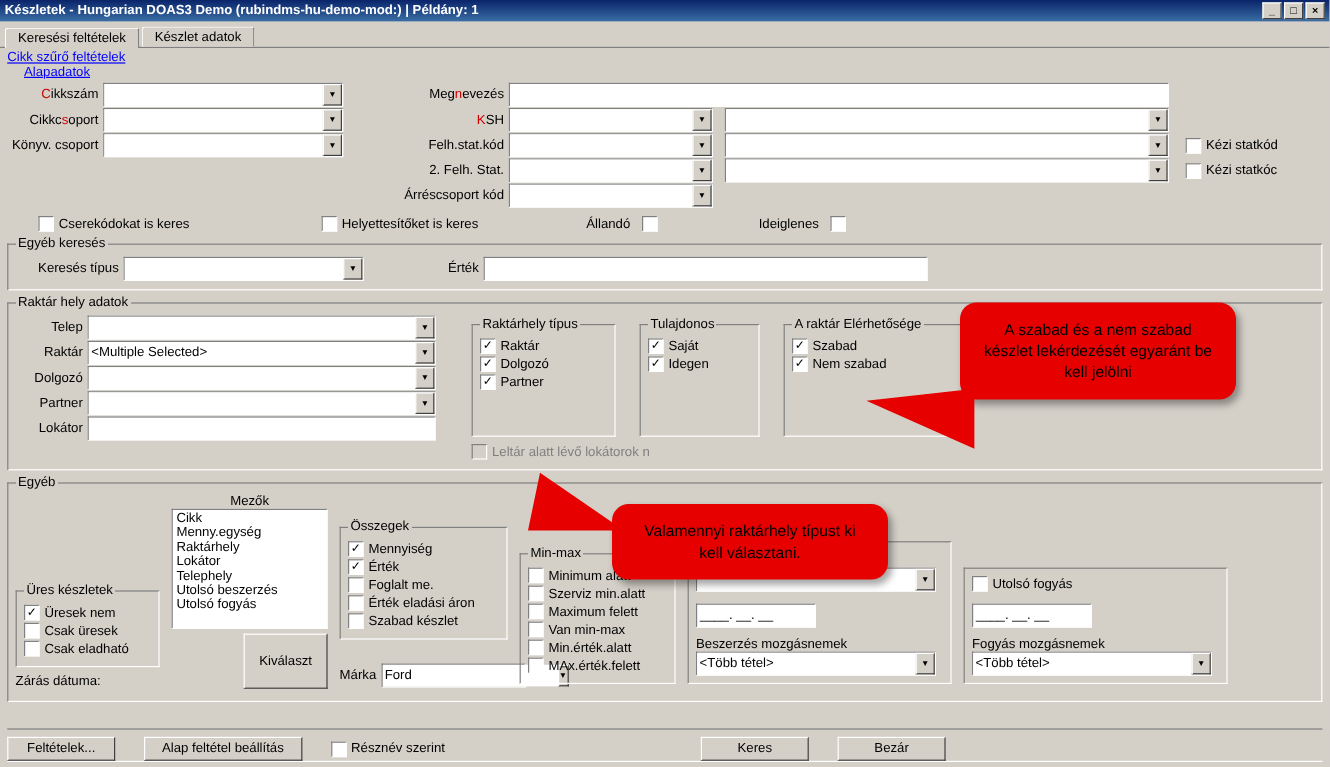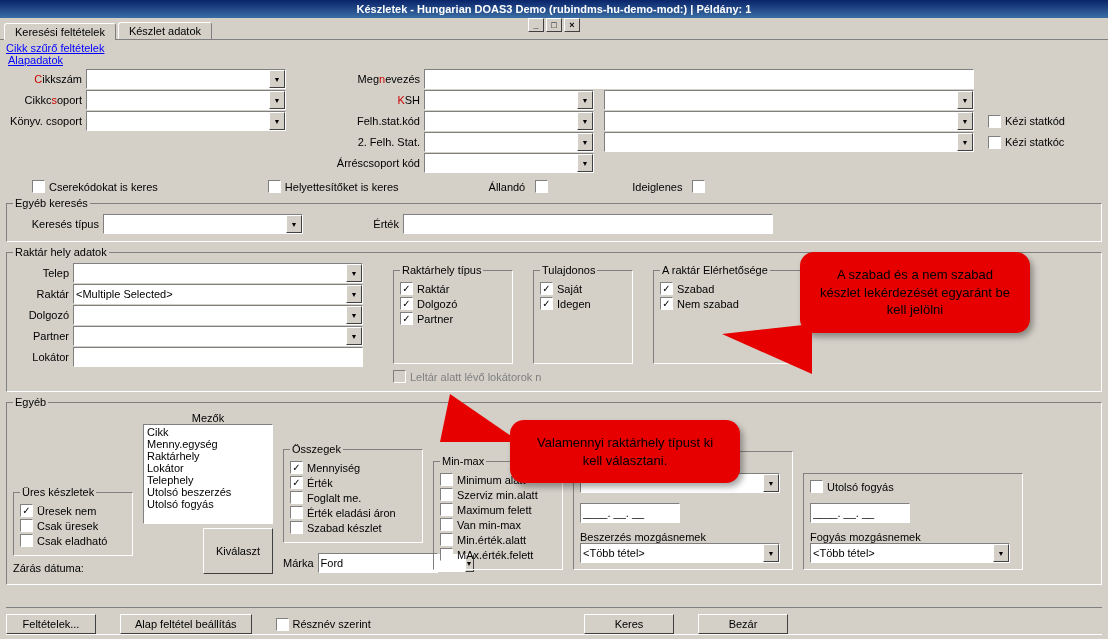--- a/index.html
+++ b/index.html
@@ -17,21 +17,20 @@
   .titlebar {
     background: linear-gradient(#0a246a,#3a6ea5);
     color: #fff;
     height: 18px;
     line-height: 18px;
     padding: 0 4px;
     font-weight: bold;
     display: flex;
     justify-content: space-between;
     align-items: center;
-    flex-direction: column;
   }
   .titlebar .buttons { display: flex; gap: 2px; }
   .titlebar .btn {
     width: 16px; height: 14px;
     background: #d4d0c8;
     border: 1px solid #fff;
     border-right-color: #404040; border-bottom-color: #404040;
     color: #000;
     font-size: 9px;
     text-align: center;
@@ -195,21 +194,21 @@
 </div>
 
 <div class="tabs">
   <div class="tab active">Keresési feltételek</div>
   <div class="tab">Készlet adatok</div>
 </div>
 
 <div class="body">
 
   <a class="link">Cikk szűrő feltételek</a><br>
-  <a class="link" style="margin-left:2px">Alapadatok</a>
+  <a class="link" style="margin-left:14px">Alapadatok</a>
 
   
   <div style="display:flex; gap:8px; margin-top:2px;">
 
     <div style="width:300px;">
       <div class="row">
           <div class="lbl"><span class="red-c">C</span><span>ikkszám</span></div>
         <div class="combo" style="width:200px">
             <input type="text" style="">
             <div class="arrow">▼</div>
@@ -463,21 +462,21 @@
             </div>
           <div class="chk-row">
               <div class="wincheck"></div>
               <span>Érték eladási áron</span>
             </div>
           <div class="chk-row">
               <div class="wincheck"></div>
               <span>Szabad készlet</span>
             </div>
         </fieldset>
-        <div class="row" style="margin-top:10px">
+        <div class="row" style="margin-top:20px">
           <span style="padding-right:4px">Márka</span>
           <div class="combo" style="width:120px">
               <input type="text" value="Ford" style="">
               <div class="arrow">▼</div>
             </div>
         </div>
       </div>
 
       <fieldset class="inset" style="width:130px">
         <legend>Min-max</legend>

